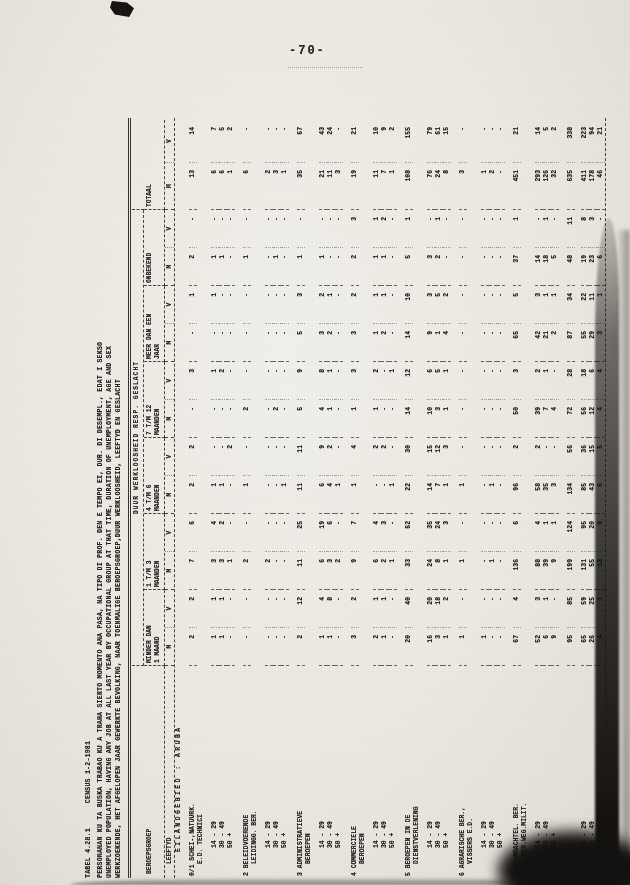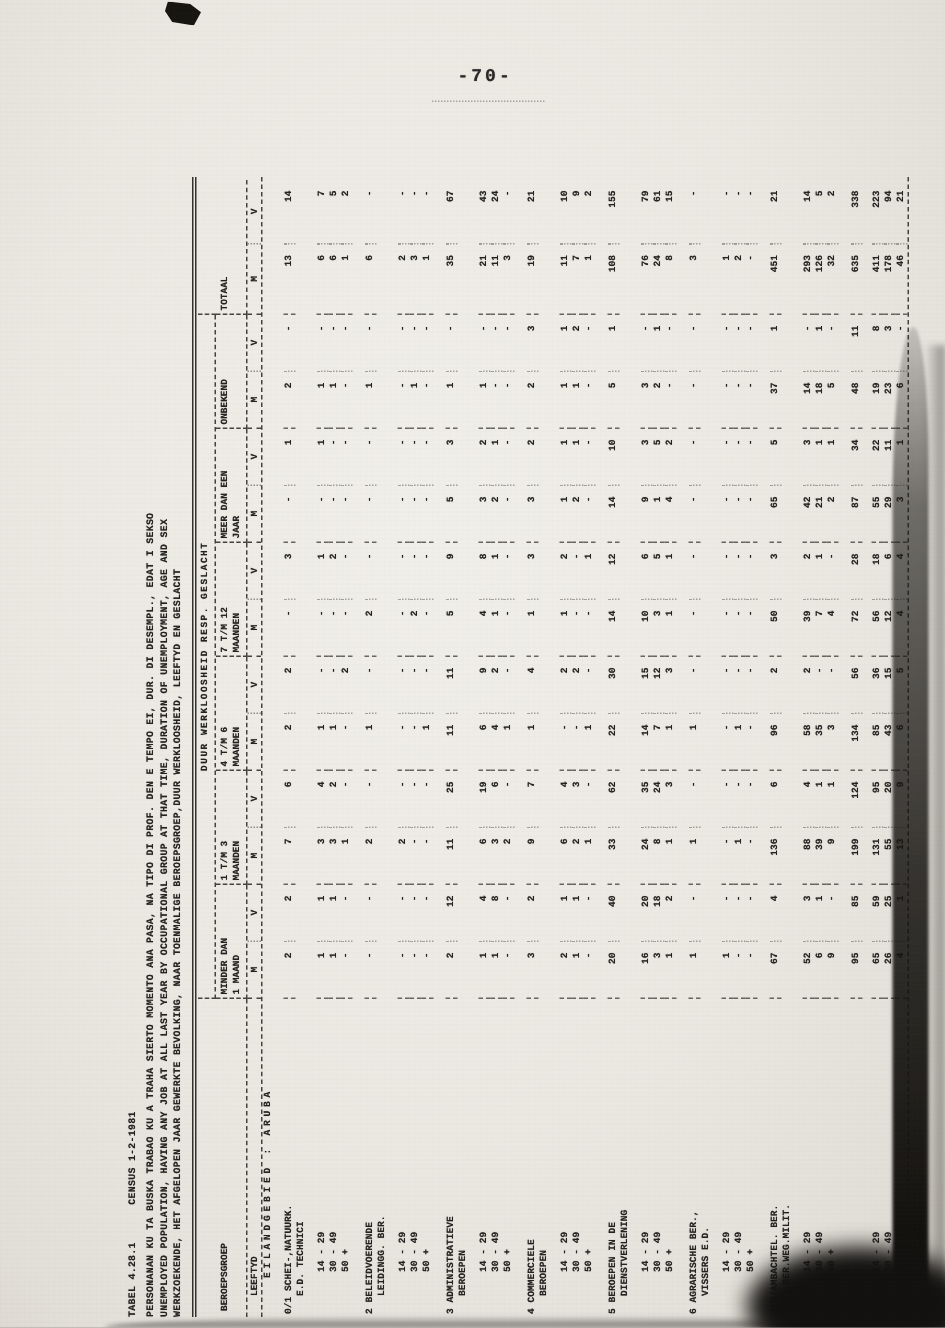--- a/index.html
+++ b/index.html
@@ -15,21 +15,21 @@
   }
   
   #sheet::after{
     content:"";position:absolute;inset:0;pointer-events:none;opacity:.35;
     background:
       repeating-linear-gradient(0deg, rgba(120,115,105,.05) 0 1px, transparent 1px 3px),
       repeating-linear-gradient(90deg, rgba(120,115,105,.04) 0 1px, transparent 1px 4px);
   }
   .ink{color:#22211f;}
   #page-number{
-    position:absolute;left:305px;top:44px;font-size:12px;font-weight:bold;
+    position:absolute;left:289px;top:44px;font-size:12px;font-weight:bold;
     letter-spacing:2px;color:#2a2927;text-shadow:0 0 .6px rgba(0,0,0,.55);
   }
   #page-number-underline{
     position:absolute;left:288px;top:66px;width:75px;height:1px;
     border-bottom:1px dotted rgba(80,78,72,.45);
   }
   
   .artifact{position:absolute;pointer-events:none;}
   #corner-mark{
     left:110px;top:1px;width:24px;height:16px;background:#17150f;

